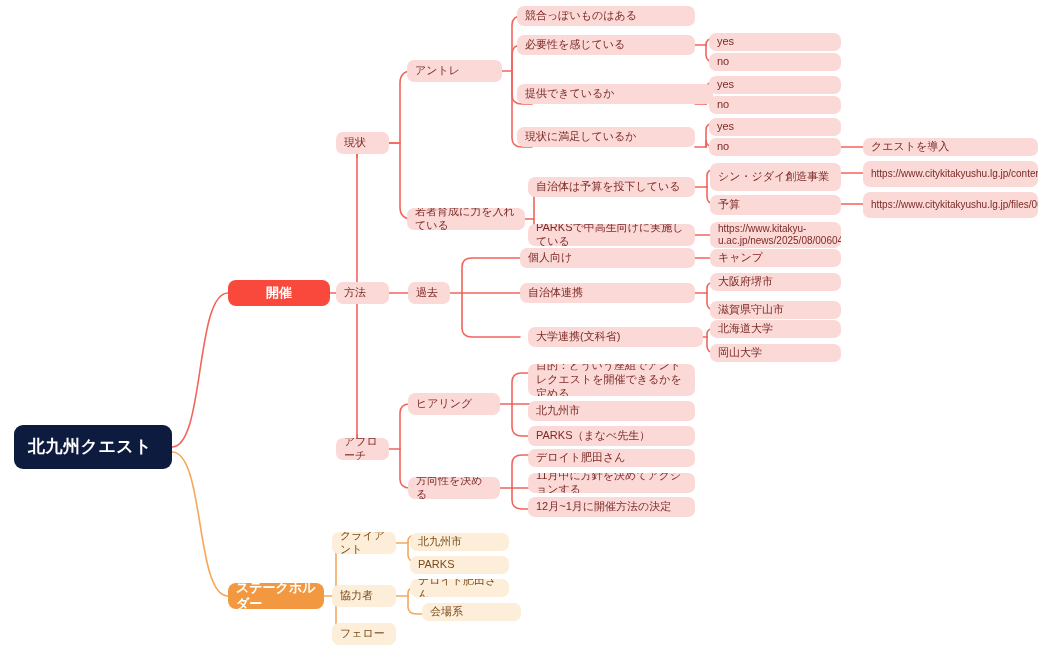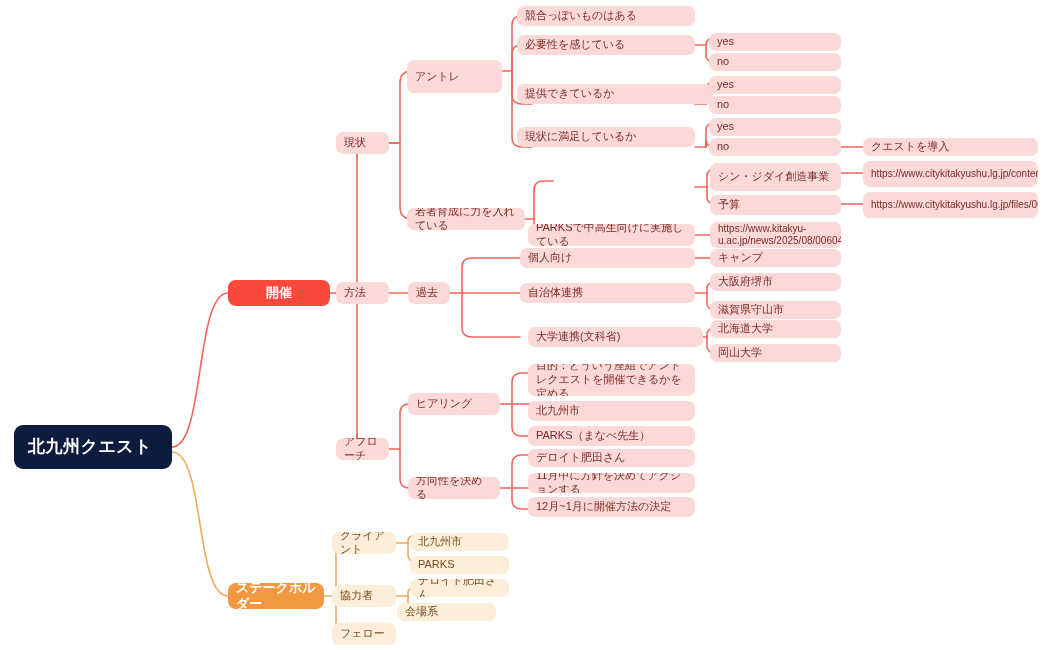--- a/index.html
+++ b/index.html
@@ -166,37 +166,38 @@
 
   <div class="node n-root" style="left:14px;top:425px;width:158px;height:44px;">北九州クエスト</div>
 
   <div class="node n-red" style="left:228px;top:280px;width:102px;height:26px;">開催</div>
   <div class="node n-orange" style="left:228px;top:583px;width:96px;height:26px;">ステークホルダー</div>
 
   <div class="node n-pink" style="left:336px;top:132px;width:53px;height:22px;">現状</div>
   <div class="node n-pink" style="left:336px;top:282px;width:53px;height:22px;">方法</div>
   <div class="node n-pink" style="left:336px;top:438px;width:53px;height:22px;">アプローチ</div>
 
-  <div class="node n-pink" style="left:407px;top:60px;width:95px;height:33px;">アントレ</div>
+  <div class="node n-pink" style="left:407px;top:60px;width:95px;height:22px;">アントレ</div>
   <div class="node n-pink" style="left:407px;top:208px;width:118px;height:22px;">若者育成に力を入れている</div>
 
   <div class="node n-pink" style="left:517px;top:6px;width:178px;height:20px;">競合っぽいものはある</div>
   <div class="node n-pink" style="left:517px;top:35px;width:178px;height:20px;">必要性を感じている</div>
   <div class="node n-pink" style="left:517px;top:84px;width:196px;height:20px;">提供できているか</div>
   <div class="node n-pink" style="left:517px;top:127px;width:178px;height:20px;">現状に満足しているか</div>
 
   <div class="node n-pink" style="left:709px;top:33px;width:132px;height:18px;">yes</div>
   <div class="node n-pink" style="left:709px;top:53px;width:132px;height:18px;">no</div>
   <div class="node n-pink" style="left:709px;top:76px;width:132px;height:18px;">yes</div>
   <div class="node n-pink" style="left:709px;top:96px;width:132px;height:18px;">no</div>
   <div class="node n-pink" style="left:709px;top:118px;width:132px;height:18px;">yes</div>
   <div class="node n-pink" style="left:709px;top:138px;width:132px;height:18px;">no</div>
 
   <div class="node n-pink" style="left:863px;top:138px;width:175px;height:18px;">クエストを導入</div>
 
+  <div class="node n-pink" style="left:528px;top:177px;width:167px;height:20px;">自治体は予算を投下している</div>
   <div class="node n-pink" style="left:528px;top:224px;width:167px;height:22px;">PARKSで中高生向けに実施している</div>
 
   <div class="node n-pink" style="left:710px;top:163px;width:131px;height:28px;">シン・ジダイ創造事業</div>
   <div class="node n-pink" style="left:710px;top:195px;width:131px;height:20px;">予算</div>
 
   <div class="node n-pink n-sm" style="left:863px;top:161px;width:175px;height:26px;">https://www.citykitakyushu.lg.jp/contents/347_00007.html</div>
   <div class="node n-pink n-sm" style="left:863px;top:192px;width:175px;height:26px;">https://www.citykitakyushu.lg.jp/files/001129527.pdf</div>
   <div class="node n-pink n-sm" style="left:710px;top:222px;width:131px;height:26px;">https://www.kitakyu-u.ac.jp/news/2025/08/006041.html</div>
 
   <div class="node n-pink" style="left:408px;top:282px;width:42px;height:22px;">過去</div>
@@ -222,15 +223,15 @@
   <div class="node n-pink" style="left:528px;top:473px;width:167px;height:20px;">11月中に方針を決めてアクションする</div>
   <div class="node n-pink" style="left:528px;top:497px;width:167px;height:20px;">12月~1月に開催方法の決定</div>
 
   <div class="node n-cream" style="left:332px;top:532px;width:64px;height:22px;">クライアント</div>
   <div class="node n-cream" style="left:332px;top:585px;width:64px;height:22px;">協力者</div>
   <div class="node n-cream" style="left:332px;top:623px;width:64px;height:22px;">フェロー</div>
 
   <div class="node n-cream" style="left:410px;top:533px;width:99px;height:18px;">北九州市</div>
   <div class="node n-cream" style="left:410px;top:556px;width:99px;height:18px;">PARKS</div>
   <div class="node n-cream" style="left:410px;top:579px;width:99px;height:18px;">デロイト肥田さん</div>
-  <div class="node n-cream" style="left:397px;top:603px;width:99px;height:18px;">会場系</div>
+  <div class="node n-cream" style="left:422px;top:603px;width:99px;height:18px;">会場系</div>
 
 </div>
 
 </body></html>

